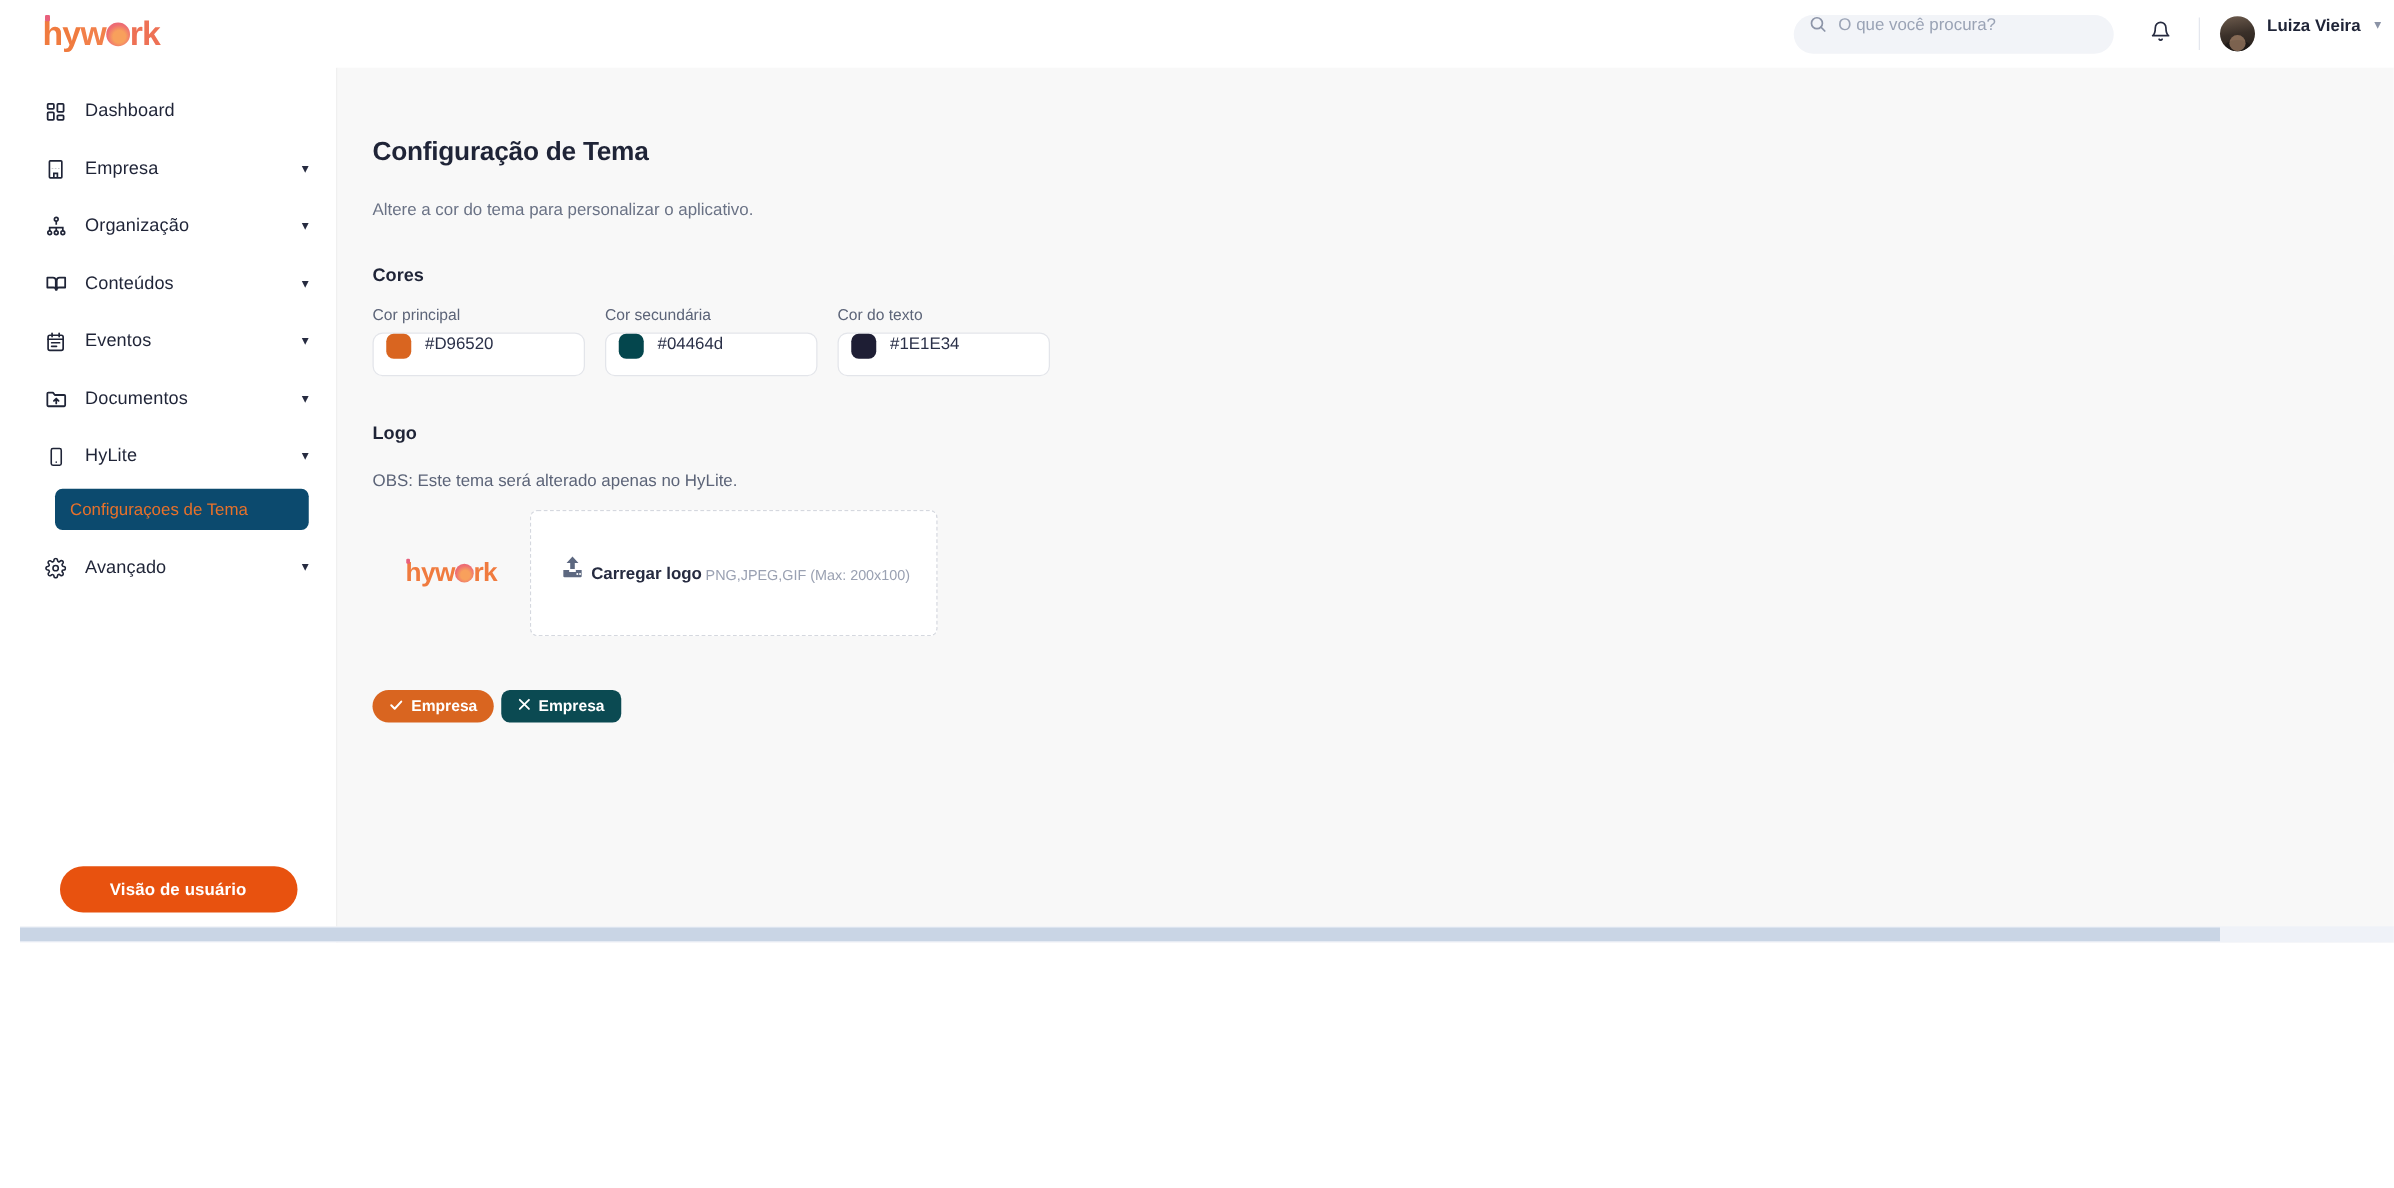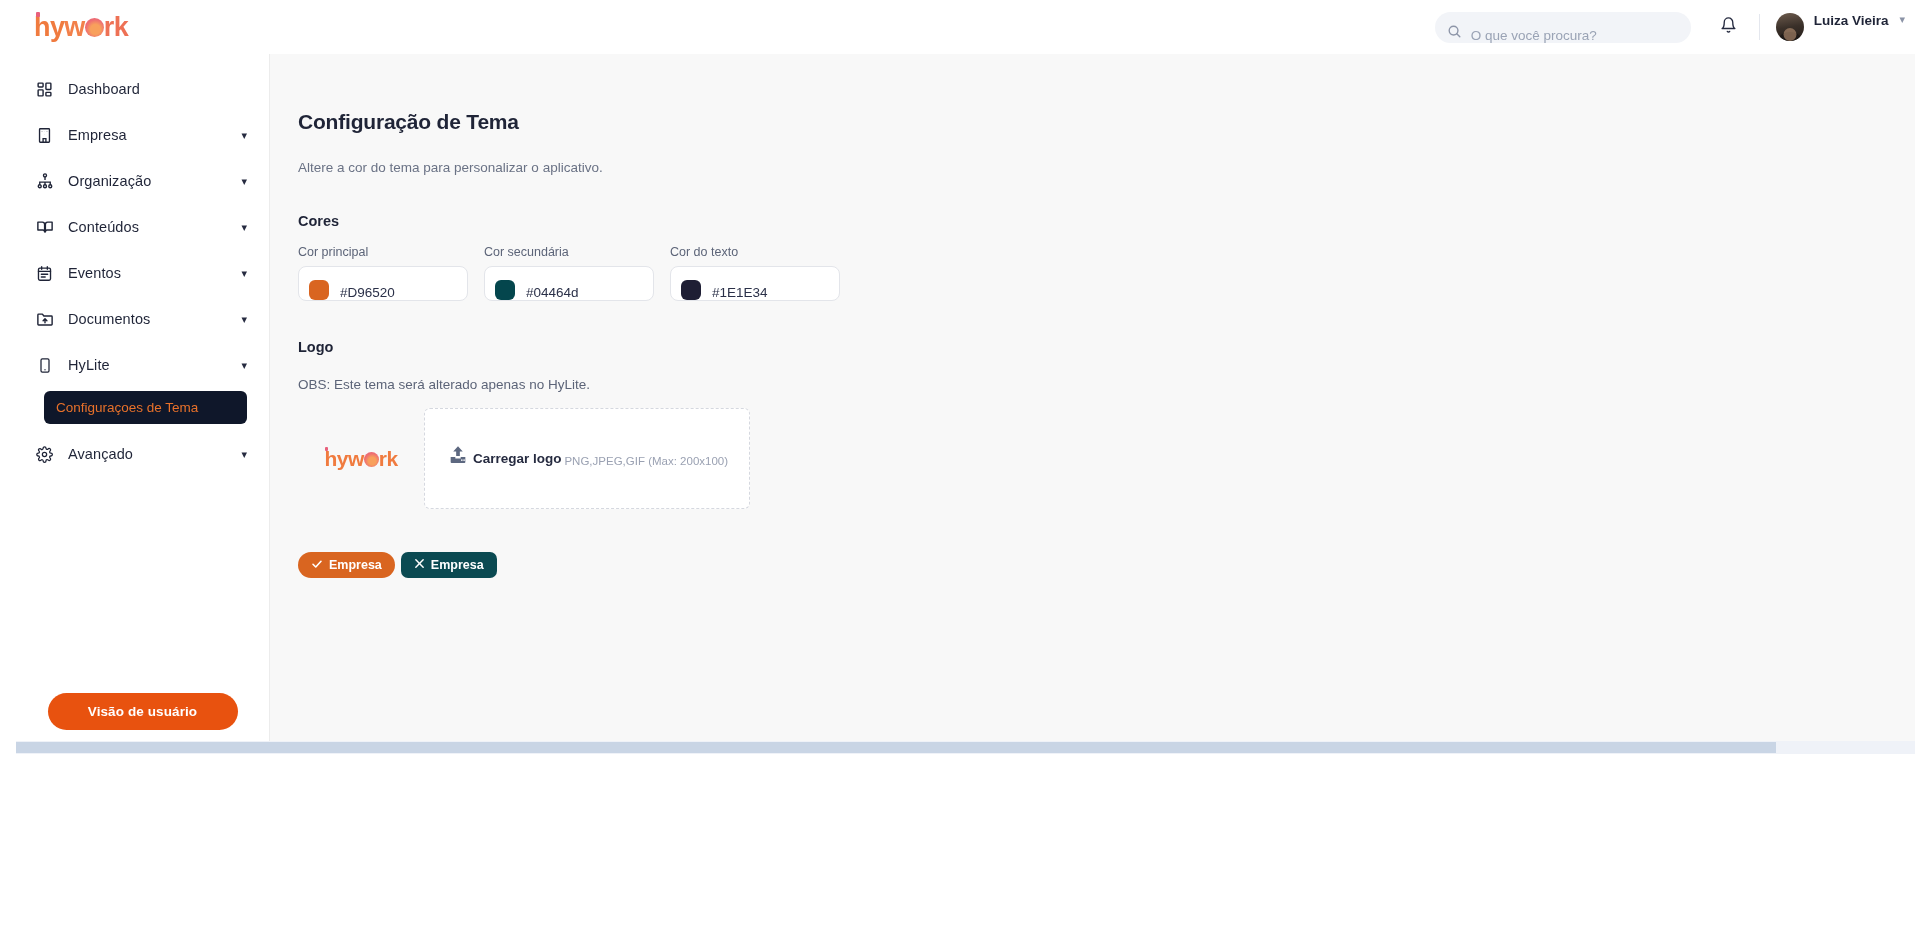--- a/index.html
+++ b/index.html
@@ -27,21 +27,21 @@
     vertical-align: -1px; margin: 0 0px;
   }
   .brand-logo .g3 { color: #EE7155; }
   .brand-logo .dot {
     position: absolute; left: 2px; top: 0px; width: 4px; height: 5px; background: #E8607C; border-radius: 1px;
   }
 
   .header-right { display: flex; align-items: center; gap: 0; }
   .search-box {
     width: 256px; height: 31px; background: #F2F4F8; border-radius: 16px;
-    display: flex; align-items: flex-end; padding: 0 12px; gap: 9px;
+    display: flex; align-items: flex-start; padding: 0 12px; gap: 9px;
   }
   .search-box svg { flex: 0 0 auto; }
   .search-input {
     border: none; outline: none; background: transparent; width: 100%;
     font-family: "Liberation Sans", sans-serif; font-size: 13.5px; color: #3a4155;
   }
   .search-input::placeholder { color: #9aa3b5; }
   .bell-btn { margin-left: 26px; width: 24px; height: 28px; display: flex; align-items: center; justify-content: center; cursor: pointer; }
   .hdr-divider { width: 1px; height: 26px; background: #E4E7EE; margin: 0 16px 0 18px; }
   .user-chip { display: flex; gap: 10px; cursor: pointer; }
@@ -74,41 +74,41 @@
     height: 46px; display: flex; align-items: center; padding: 0 22px 0 19px;
     gap: 14px; cursor: pointer; color: #1F2437;
   }
   .nav-item .ico { width: 19px; height: 19px; display: flex; align-items: center; justify-content: center; flex: 0 0 auto; }
   .nav-label { font-size: 14.5px; color: #1F2437; flex: 1; letter-spacing: .1px; }
   .nav-chev { color: #262B40; font-size: 11px; line-height: 1; }
   .subnav-item {
     margin: 3px 22px 3px 28px; height: 33px; display: flex; align-items: center;
     padding-left: 12px; border-radius: 6px; cursor: pointer;
   }
-  .subnav-item.active { background: #0f172a; }
+  .subnav-item.active { background: #0c4a6e; }
   .subnav-label { font-size: 13.5px; color: #E8712A; }
   .sidebar-footer { margin-top: auto; padding: 0 0 24px 0; display: flex; justify-content: center; }
   .user-view-btn {
     width: 190px; height: 37px; border-radius: 19px; background: #E8520F; color: #fff;
     border: none; font-family: "Liberation Sans", sans-serif; font-size: 13.5px; font-weight: 700;
     cursor: pointer; letter-spacing: .1px;
   }
 
   
   .main { flex: 1; background: #F8F8F8; padding: 56px 0 0 28px; overflow: hidden; position: relative; }
   .page-title { font-size: 21px; font-weight: 700; color: #1F2437; letter-spacing: -0.2px; }
   .page-subtitle { font-size: 13.5px; color: #6A7285; margin-top: 26px; }
   .section-title { font-size: 14.5px; font-weight: 700; color: #1F2437; margin-top: 38px; }
 
   .colors-row { display: flex; gap: 16px; margin-top: 16px; }
   .color-field { display: flex; flex-direction: column; }
   .color-label { font-size: 12.5px; color: #5C6478; margin-bottom: 7px; }
   .color-input {
     width: 170px; height: 35px; background: #ffffff; border: 1px solid #E3E5EA; border-radius: 8px;
-    display: flex; align-items: flex-end; padding: 0 10px; gap: 11px; cursor: pointer;
+    display: flex; align-items: flex-start; padding: 0 10px; gap: 11px; cursor: pointer;
   }
   .swatch { width: 20px; height: 20px; border-radius: 6px; flex: 0 0 auto; }
   .color-value { font-size: 13.5px; color: #2A3048; }
 
   .logo-note { font-size: 13.5px; color: #5C6478; margin-top: 22px; }
   .logo-row { display: flex; align-items: center; margin-top: 16px; }
   .logo-preview {
     width: 126px; height: 90px; display: flex; align-items: center; justify-content: center;
     background: #F8F8F8;
   }

